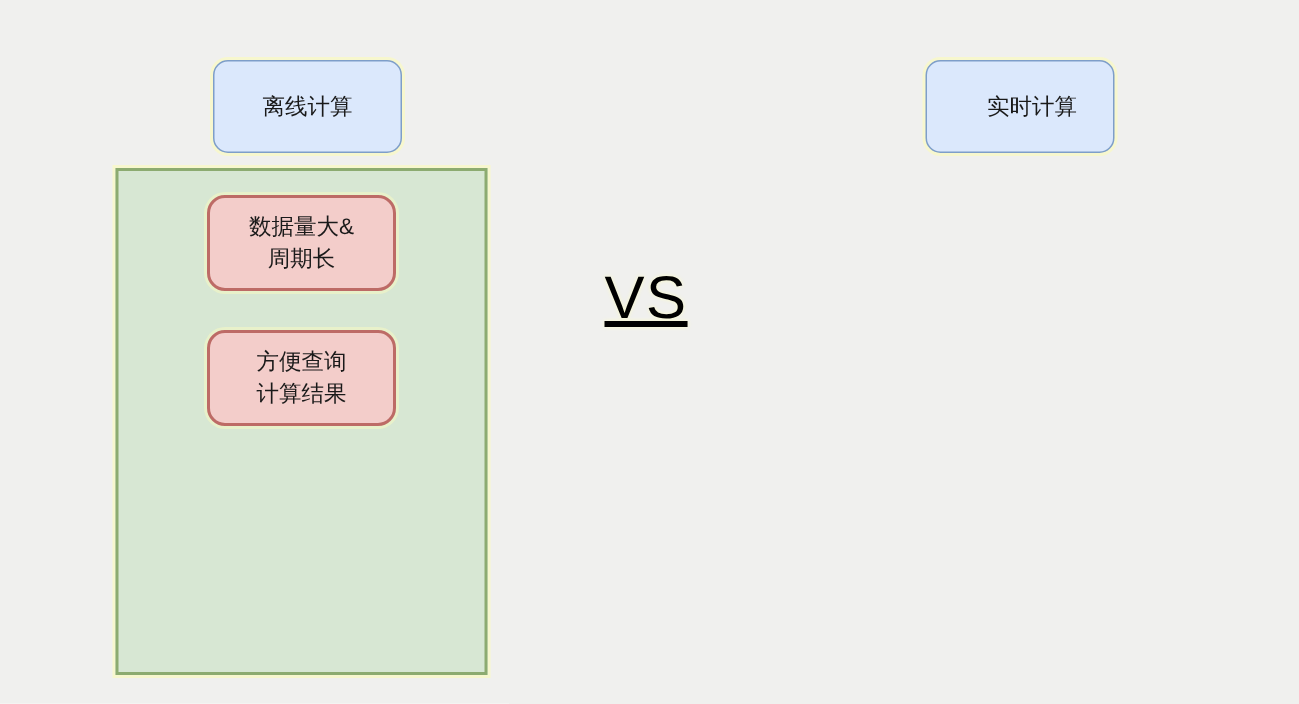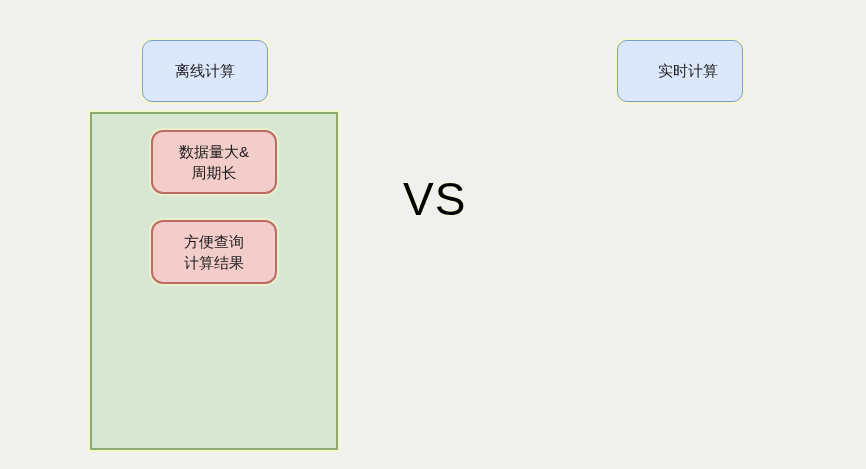--- a/index.html
+++ b/index.html
@@ -38,21 +38,21 @@
   .panel {
     position: absolute;
     top: 112px;
     width: 248px;
     height: 338px;
     box-sizing: border-box;
     background: var(--panel_fill, #d7e7d3);
     border: 2px solid var(--panel_border, #8cab70);
     box-shadow: 0 0 0 2px rgba(253, 253, 180, 0.55);
   }
-  .panel-left  { left: 90px; }
+  .panel-left  { left: 77px; }
   .panel-right { left: 554px; }
 
   .item {
     width: 126px;
     height: 64px;
     box-sizing: border-box;
     margin: 0 auto;
     background: var(--item_fill, #f3cdca);
     border: 2px solid var(--item_border, #bd6b66);
     border-radius: 12px;
@@ -69,25 +69,26 @@
   }
   .item:nth-child(1) { margin-top: 16px; }
   .item:nth-child(2) { margin-top: 26px; }
   .item:nth-child(3) { margin-top: 13px; }
   .item:nth-child(4) { margin-top: 30px; }
 
   .vs {
     position: absolute;
     left: 403px;
     top: 176px;
-    font-size: 46px;
+    font-size: 40px;
     line-height: 46px;
     letter-spacing: 1px;
     color: #000;
     text-shadow: 0 0 3px rgba(255, 255, 190, 0.8);
+    text-decoration: underline;
   }
 </style>
 </head>
 <body>
 
 <div class="canvas">
 
   <div class="header header-left">
     <span>离线计算</span>
   </div>

